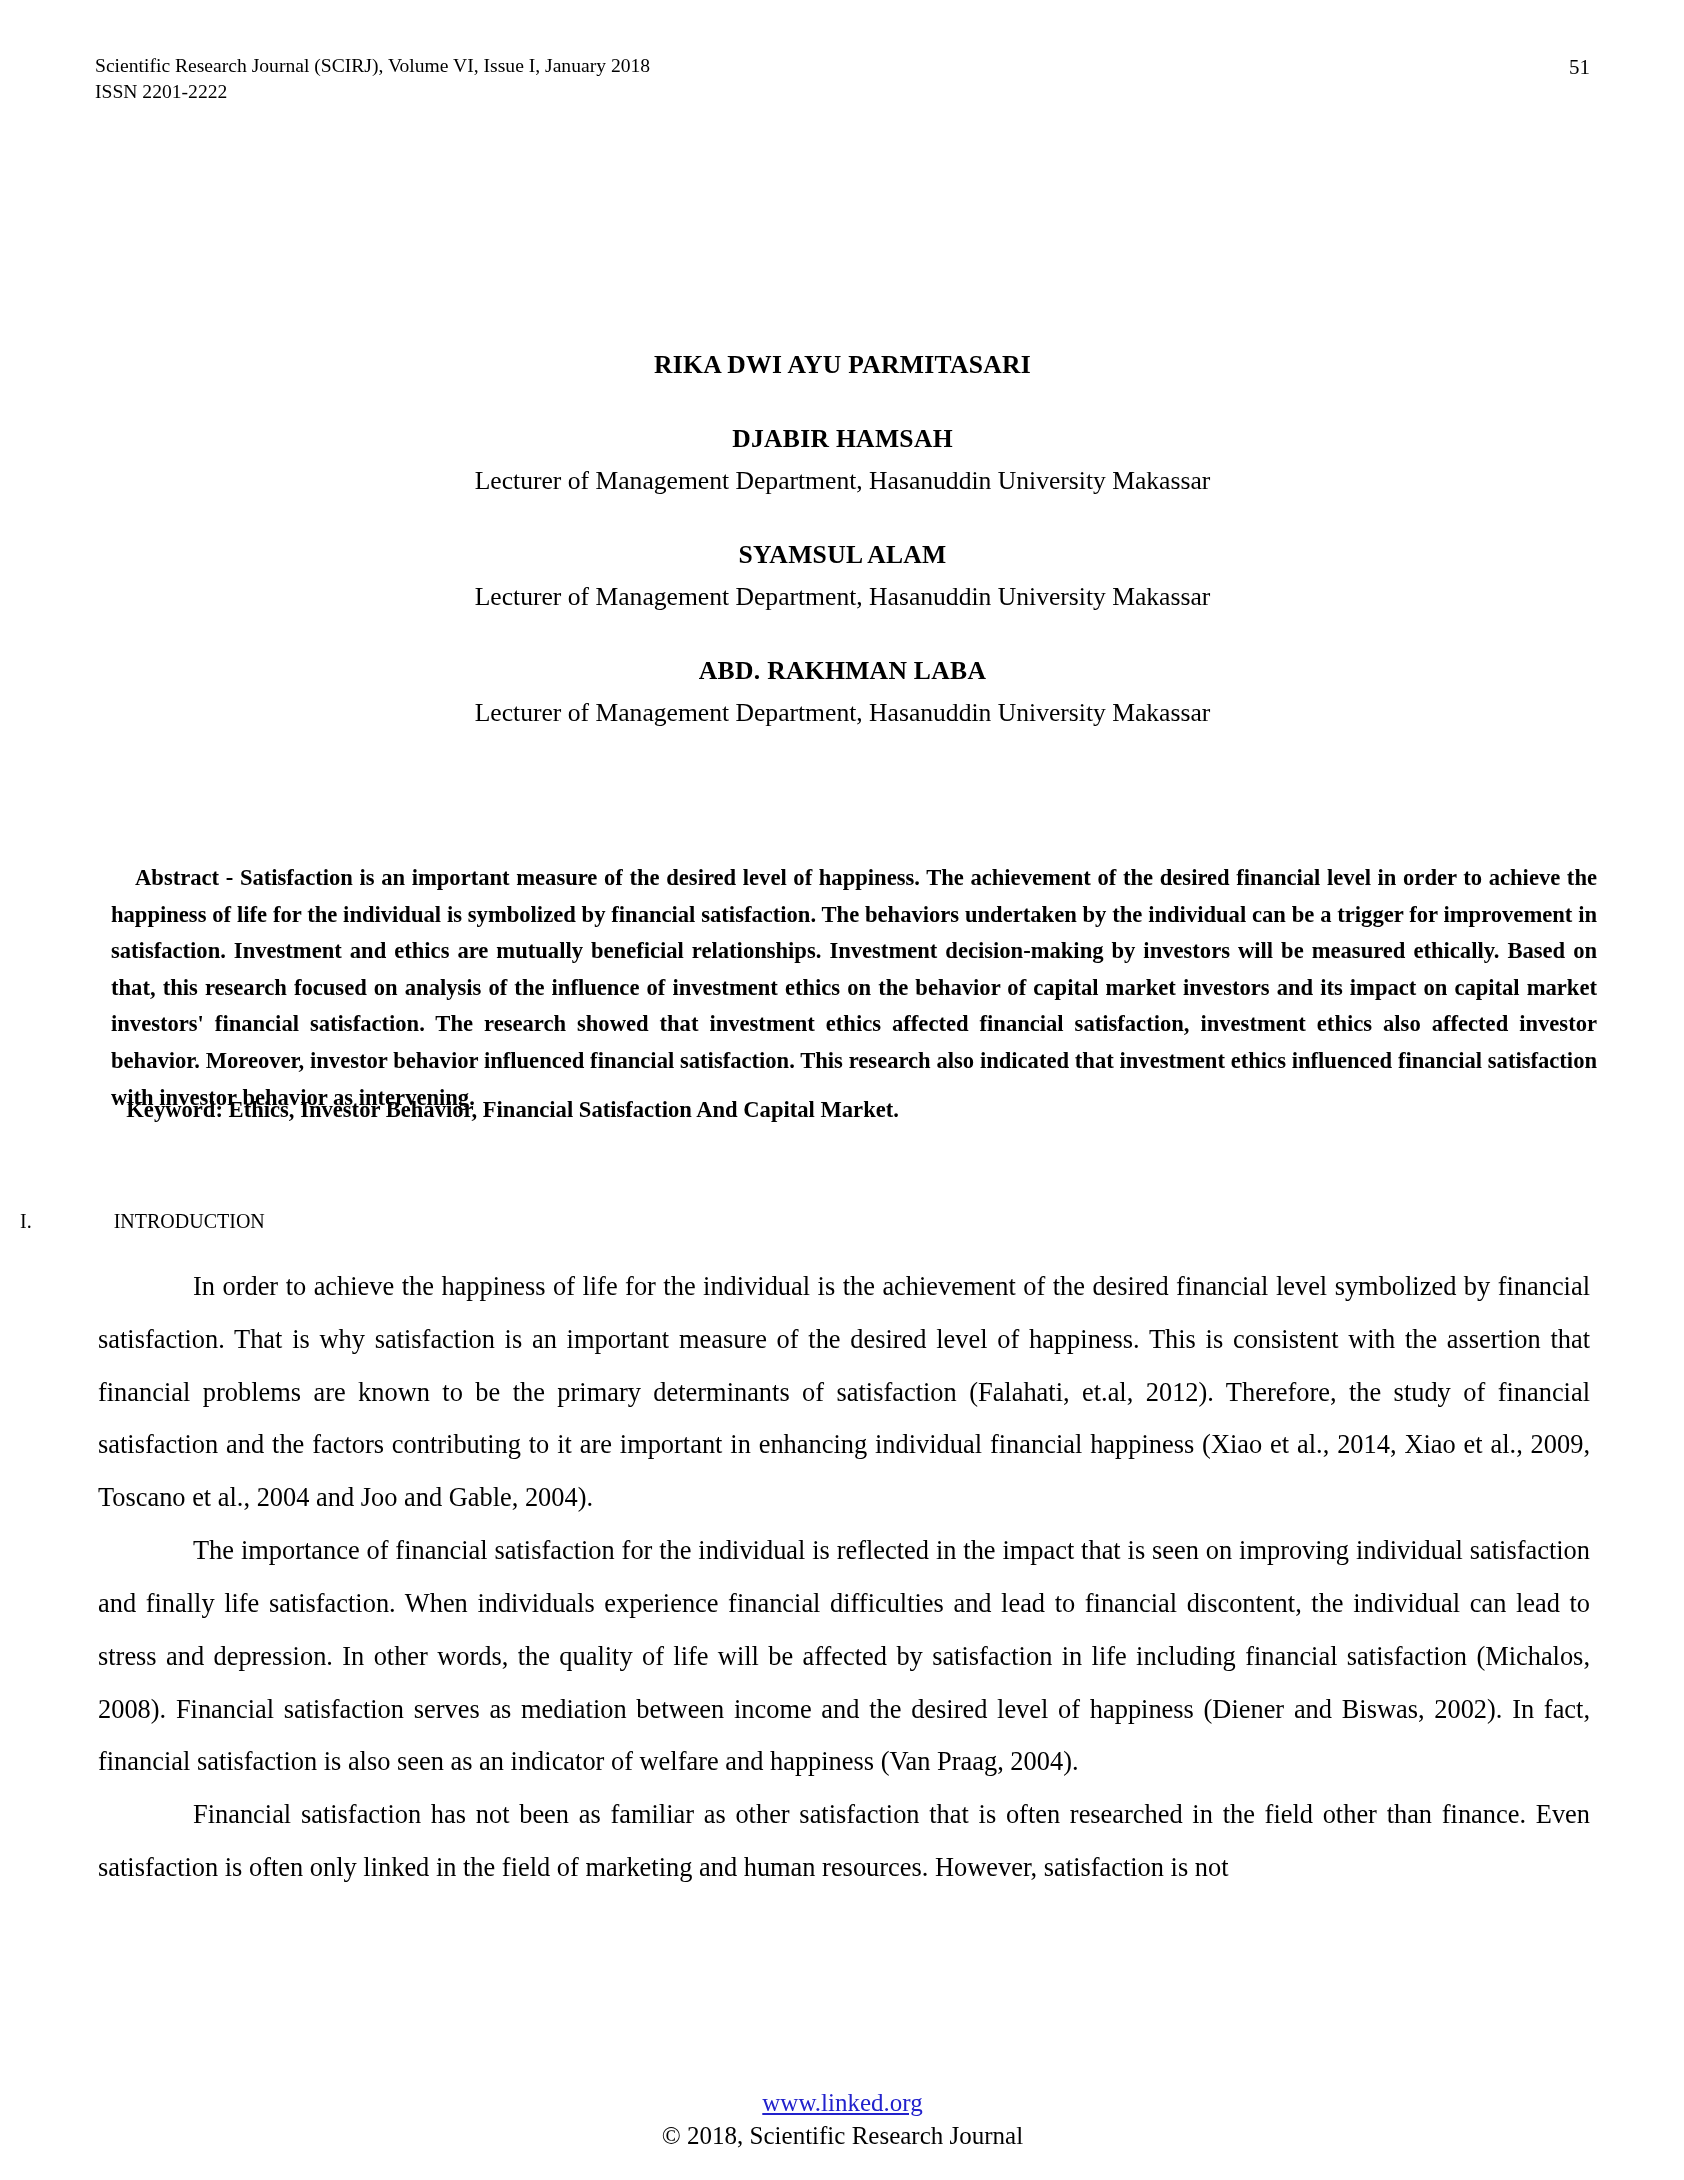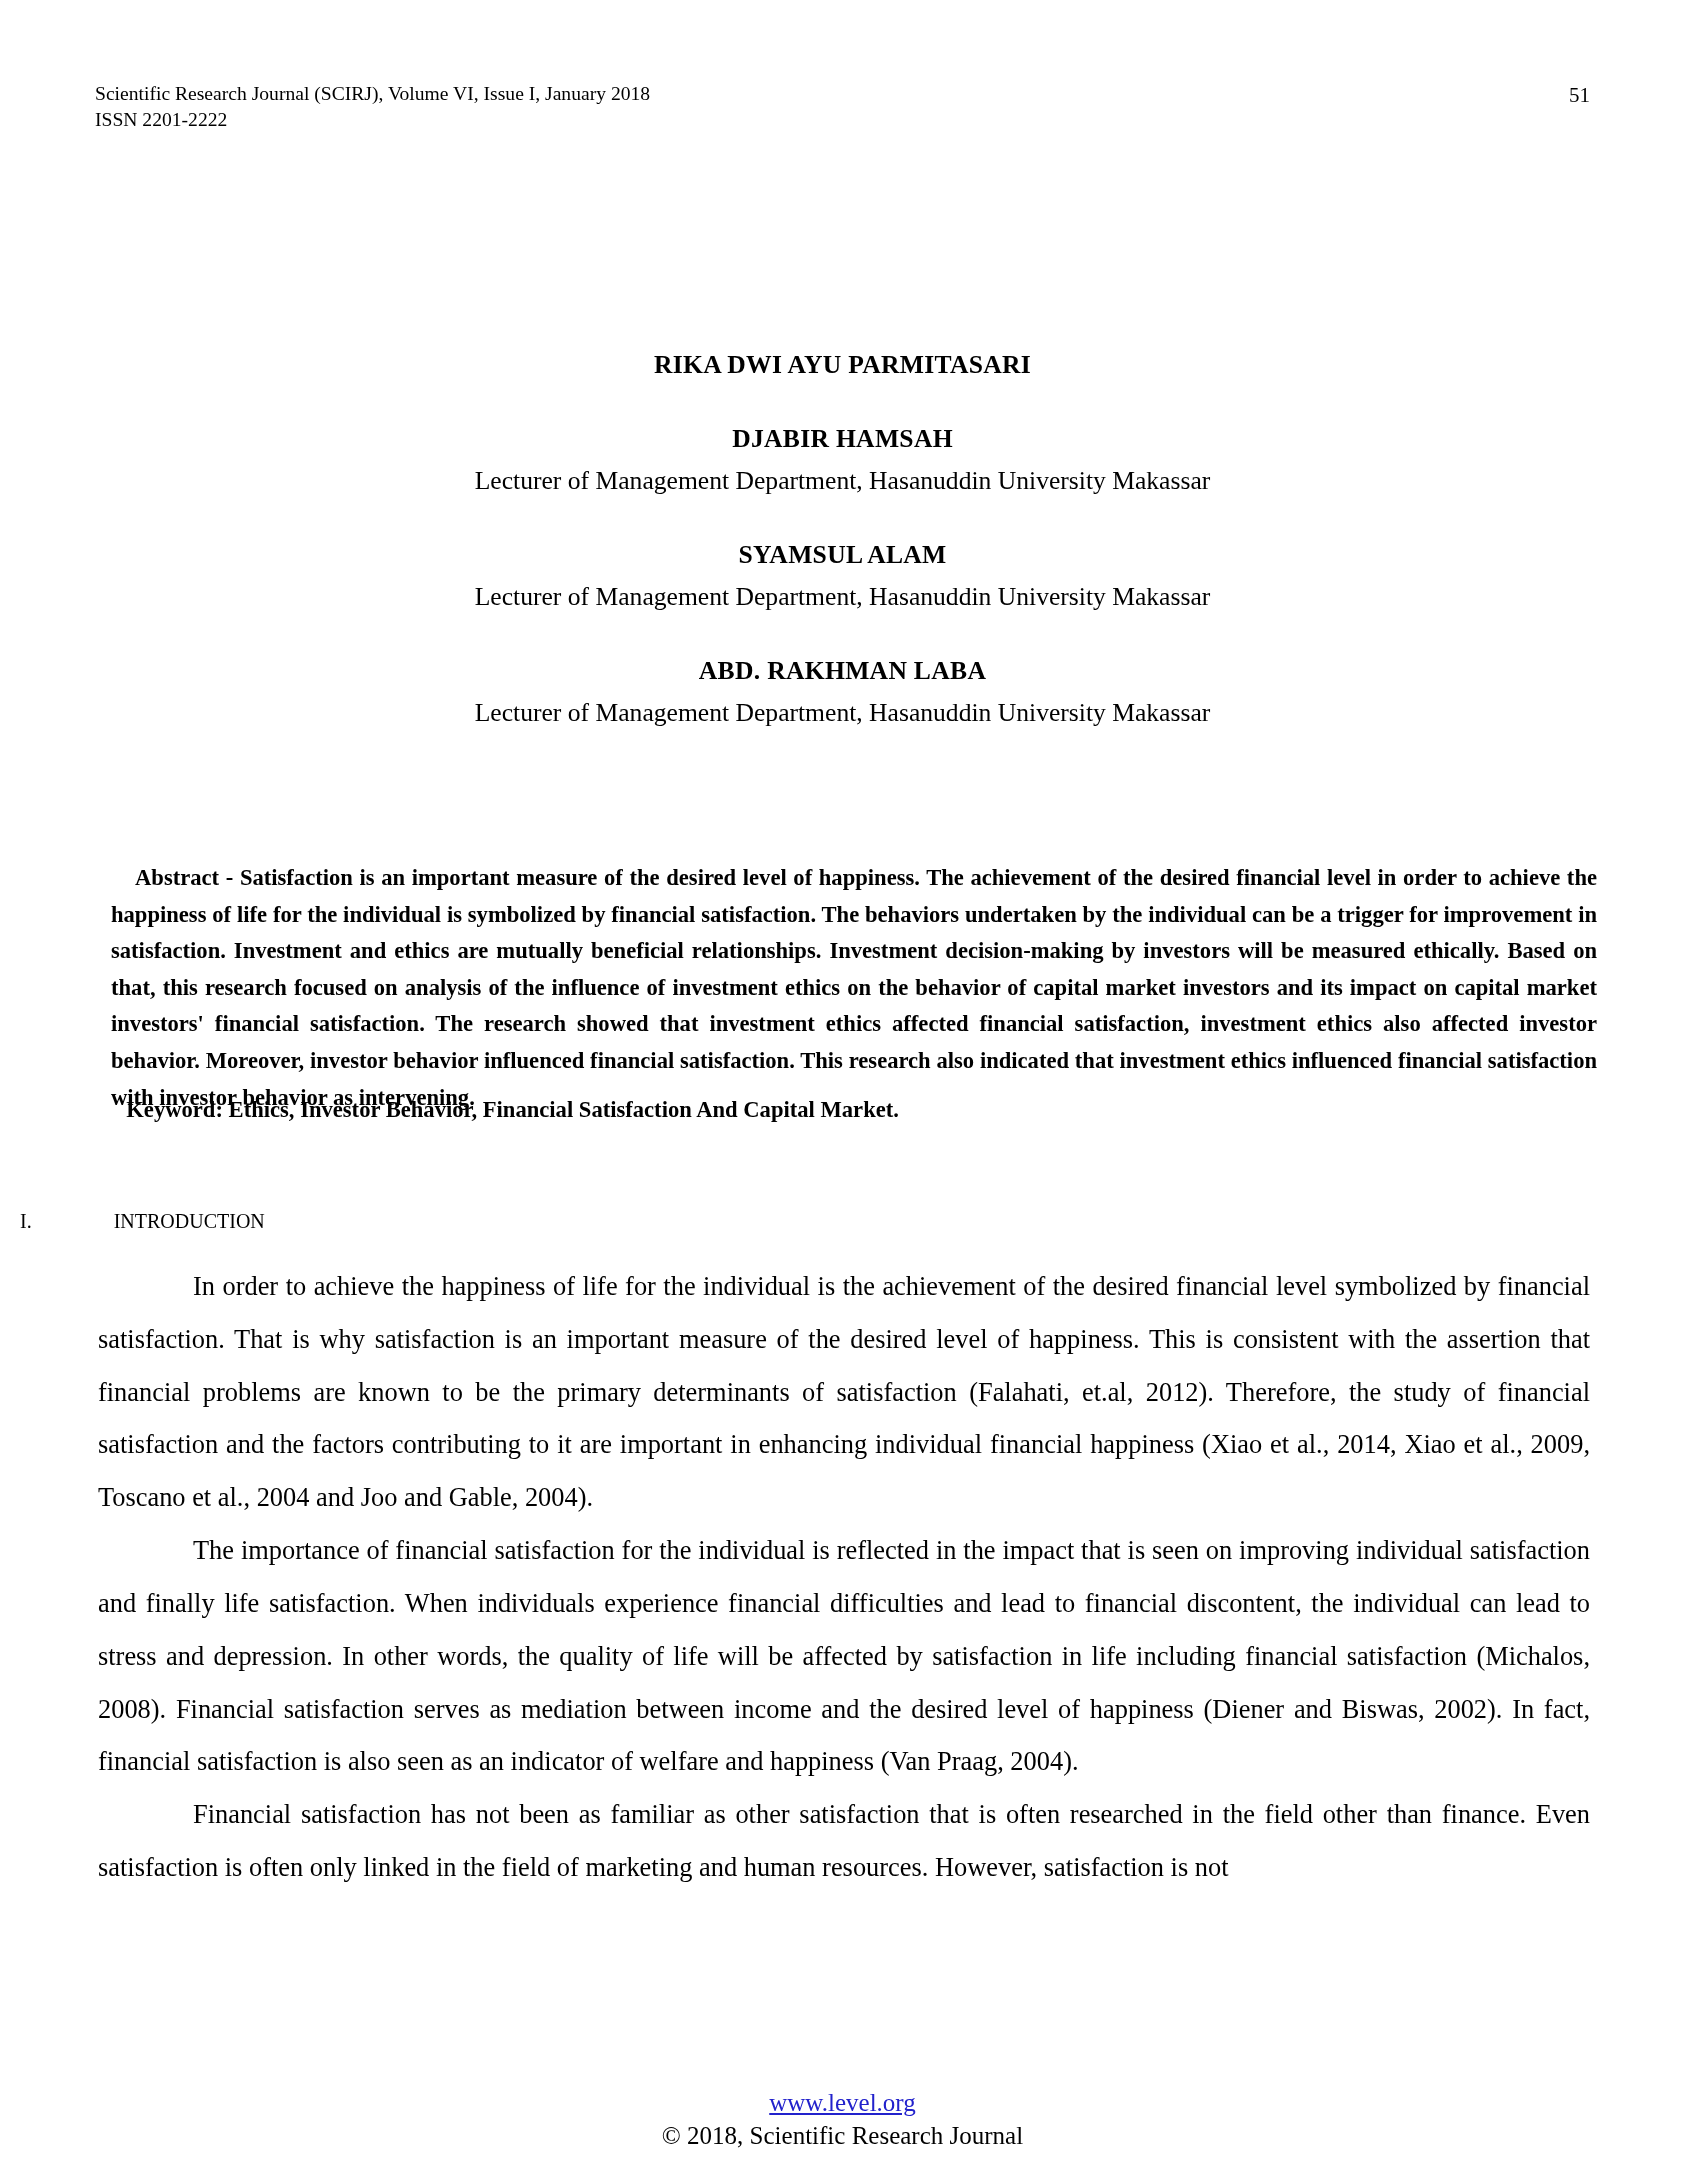--- a/index.html
+++ b/index.html
@@ -22,21 +22,20 @@
 
   
   .running-head {
     position: absolute;
     top: 53px;
     left: 95px;
     right: 95px;
     display: flex;
     align-items: flex-start;
     justify-content: space-between;
-    margin-top: 28px;
   }
   .running-head-left {
     font-size: 19.6px;
     line-height: 1.32;
   }
   .running-head-left div { white-space: nowrap; }
   .running-head-right {
     font-size: 21px;
     line-height: 1.2;
     padding-top: 1.7px;
@@ -190,18 +189,18 @@
     <span class="num">I.</span><span class="gap"></span><span>INTRODUCTION</span>
   </div>
 
   <div class="body-text">
     <p>In order to achieve the happiness of life for the individual is the achievement of the desired financial level symbolized by financial satisfaction. That is why satisfaction is an important measure of the desired level of happiness. This is consistent with the assertion that financial problems are known to be the primary determinants of satisfaction (Falahati, et.al, 2012). Therefore, the study of financial satisfaction and the factors contributing to it are important in enhancing individual financial happiness (Xiao et al., 2014, Xiao et al., 2009, Toscano et al., 2004 and Joo and Gable, 2004).</p>
     <p>The importance of financial satisfaction for the individual is reflected in the impact that is seen on improving individual satisfaction and finally life satisfaction. When individuals experience financial difficulties and lead to financial discontent, the individual can lead to stress and depression. In other words, the quality of life will be affected by satisfaction in life including financial satisfaction (Michalos, 2008). Financial satisfaction serves as mediation between income and the desired level of happiness (Diener and Biswas, 2002). In fact, financial satisfaction is also seen as an indicator of welfare and happiness (Van Praag, 2004).</p>
     <p>Financial satisfaction has not been as familiar as other satisfaction that is often researched in the field other than finance. Even satisfaction is often only linked in the field of marketing and human resources. However, satisfaction is not</p>
   </div>
 
   <div class="footer">
-    <a class="footer-link" href="#">www.level.org</a>
+    <a class="footer-link" href="#">www.linked.org</a>
     <span class="footer-copy">© 2018, Scientific Research Journal</span>
   </div>
 
 </div>
 
 
 </body></html>

